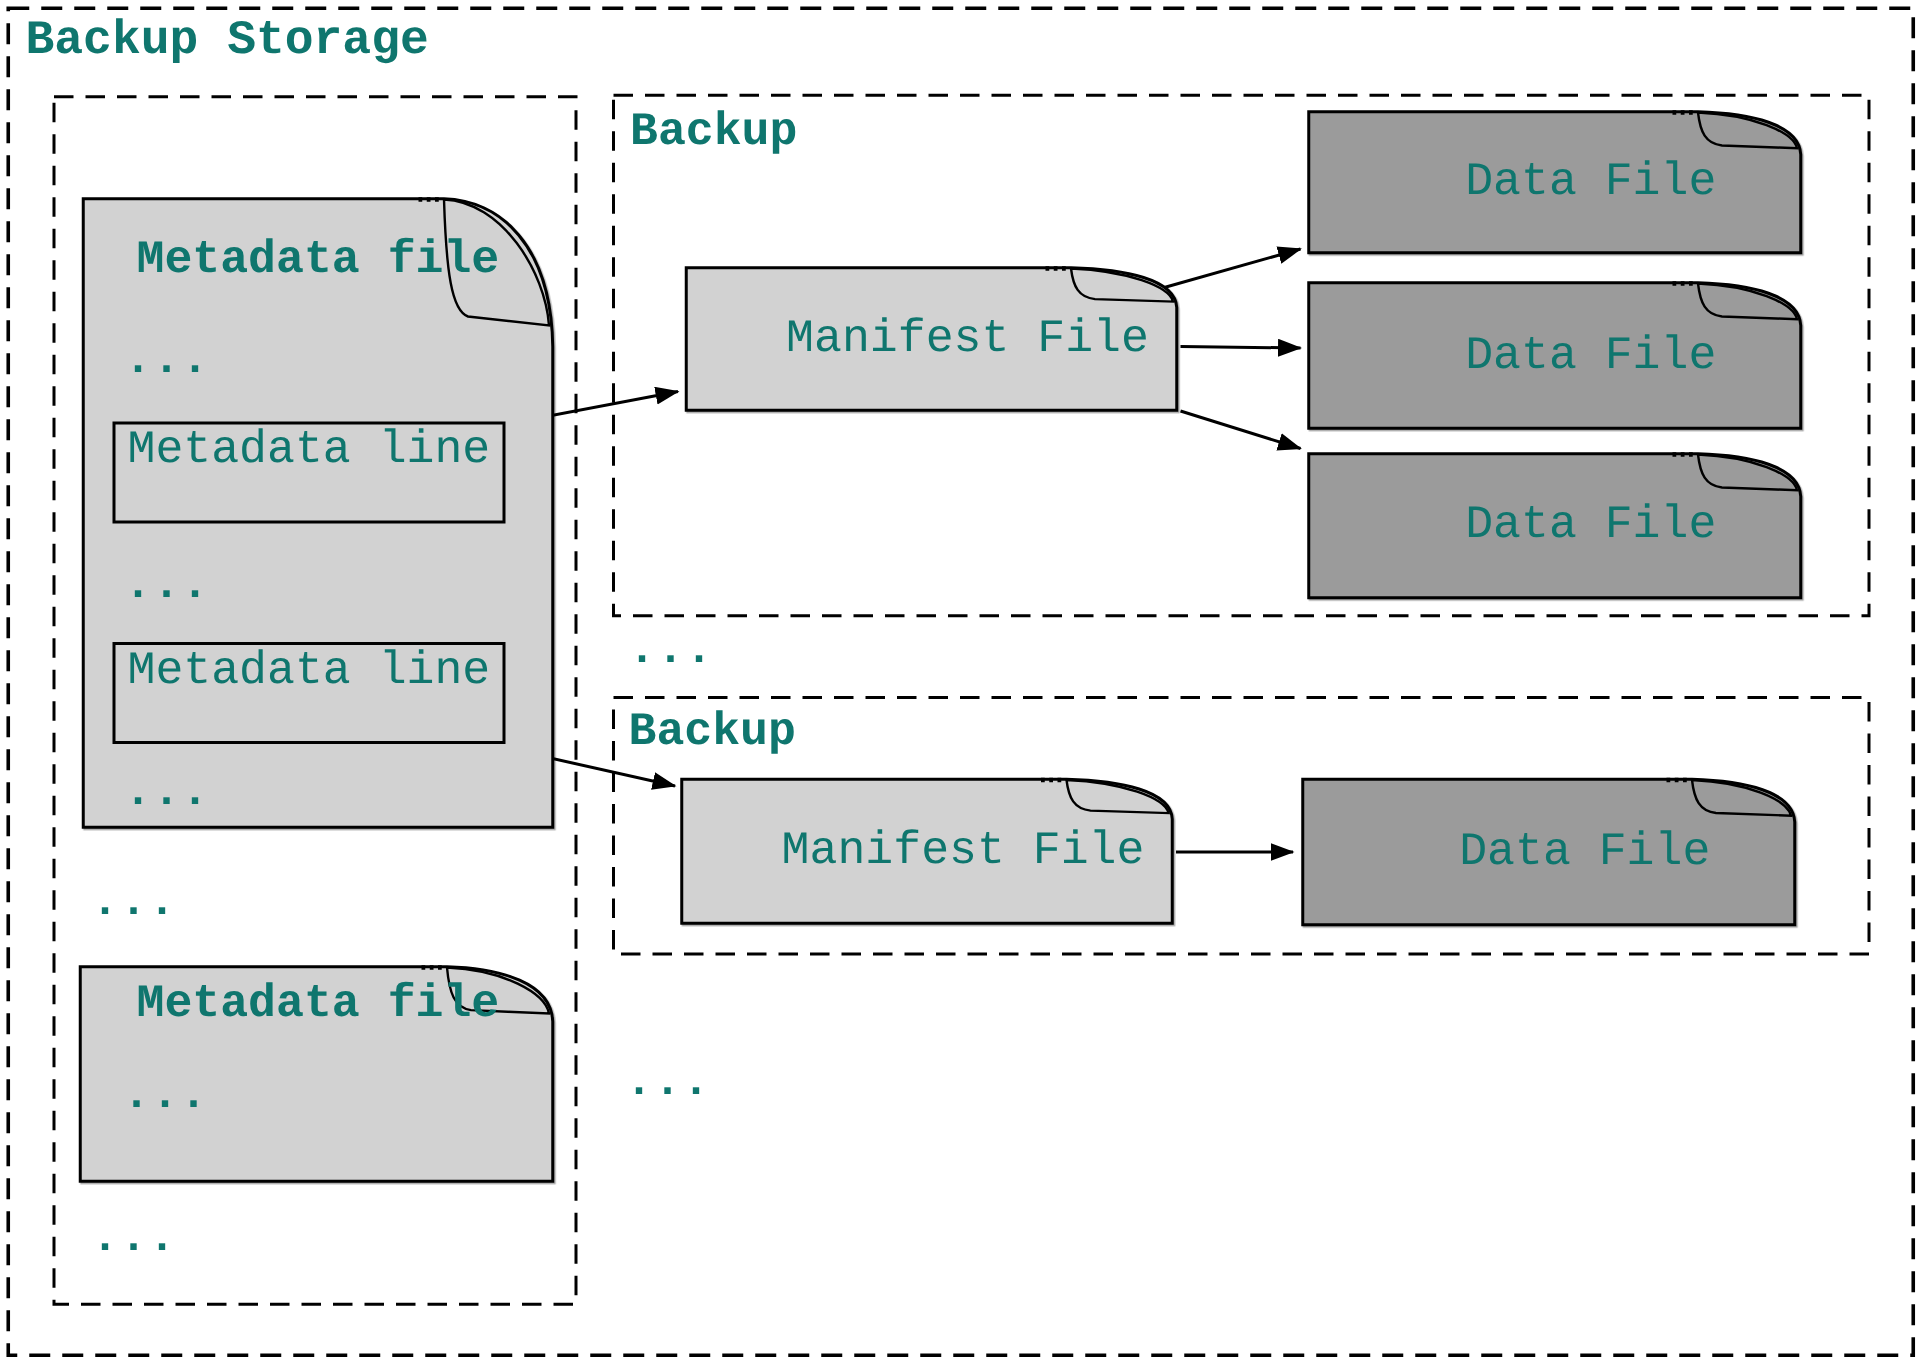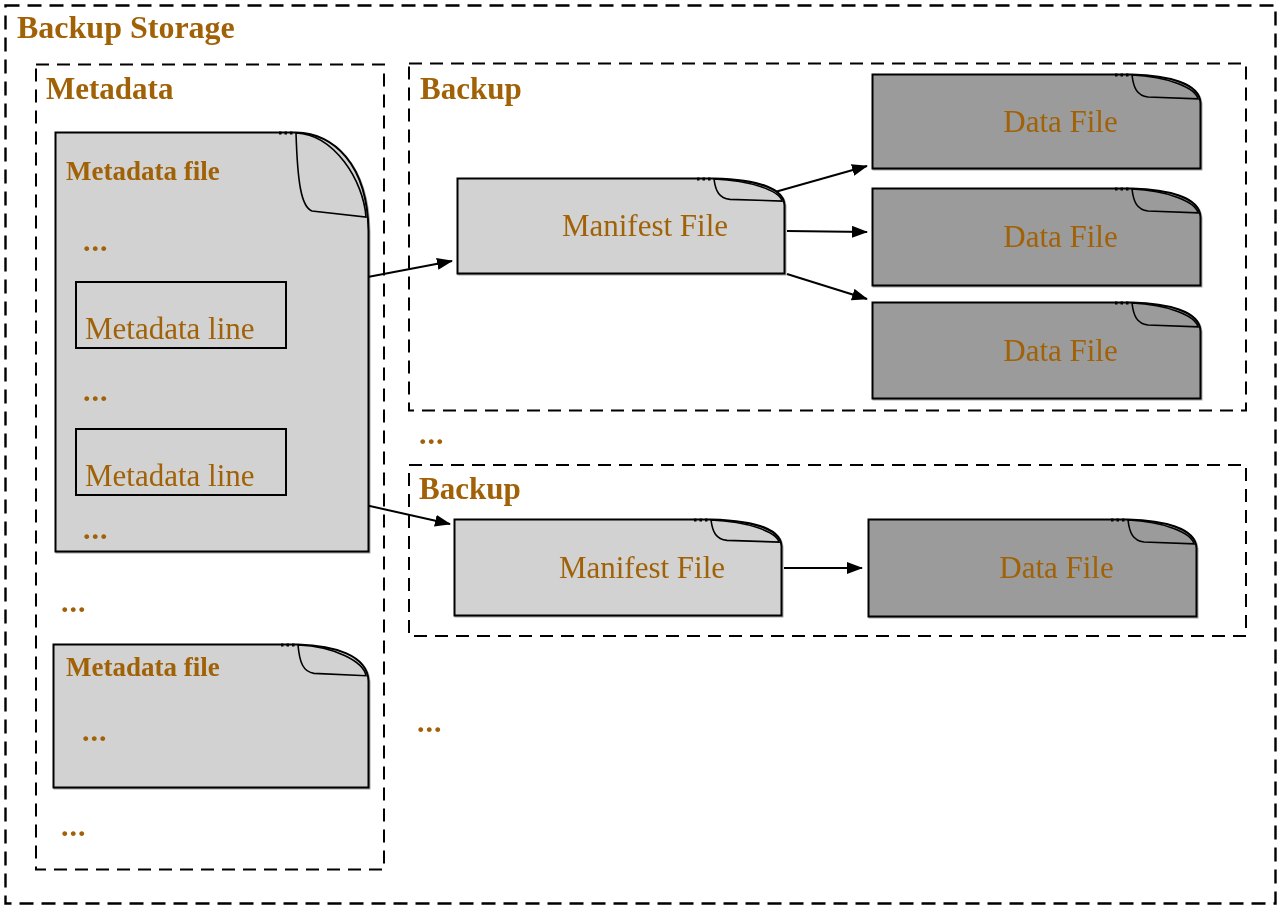--- a/index.html
+++ b/index.html
@@ -1,37 +1,37 @@
 <!DOCTYPE html>
 <html><head>
 <meta charset="utf-8">
 <style>
   html,body { margin:0; padding:0; background:#ffffff; }
   .canvas {
     position:relative; width:1280px; height:909px; background:#ffffff;
-    font-family:Liberation Serif, serif; color:#a16207; overflow:hidden;
+    font-family:Liberation Mono, monospace; color:#0f766e; overflow:hidden;
   }
   svg.overlay { position:absolute; left:0; top:0; width:1280px; height:909px; }
   .lbl { position:absolute; line-height:1.15; white-space:nowrap; }
   .h  { font-weight:bold; font-size:31px; }
   .h-big { font-weight:bold; font-size:32px; }
   .dots { font-weight:bold; font-size:30px; letter-spacing:1px; line-height:1; }
   .doc { position:absolute; }
   .doc > svg { position:absolute; left:0; top:0; width:100%; height:100%; overflow:visible;
                filter:drop-shadow(1.5px 1.5px 0.5px rgba(0,0,0,0.35)); }
   .doc-label {
     position:absolute; left:0; top:0; right:0; bottom:0;
     display:flex; align-items:center; justify-content:center;
     font-size:31px;
     padding-left:48px;
   }
-  .doc-title { position:absolute; font-weight:bold; font-size:27px; white-space:nowrap; }
+  .doc-title { position:absolute; font-weight:bold; font-size:31px; white-space:nowrap;margin-left:25px; }
   .meta-line-box {
-    position:absolute; width:212px; height:68px; border:2px solid #000;
-    box-sizing:border-box; display:flex; align-items:flex-end; padding-left:8px;
+    position:absolute; width:262px; height:68px; border:2px solid #000;
+    box-sizing:border-box; display:flex; align-items:flex-start; padding-left:8px;
     font-size:31px;
   }
   .doc-dots { position:absolute; }
 </style>
 </head>
 <body>
 
 <div class="canvas">
 
   <svg class="overlay" viewBox="0 0 1280 909">
@@ -48,21 +48,20 @@
 
     <line x1="294" y1="291" x2="452" y2="261" stroke="#000" stroke-width="2" marker-end="url(#arr)"></line>
     <line x1="294" y1="489" x2="450" y2="524" stroke="#000" stroke-width="2" marker-end="url(#arr)"></line>
     <line x1="775" y1="192" x2="867" y2="166" stroke="#000" stroke-width="2" marker-end="url(#arr)"></line>
     <line x1="787" y1="231" x2="867" y2="232" stroke="#000" stroke-width="2" marker-end="url(#arr)"></line>
     <line x1="787" y1="274" x2="867" y2="299" stroke="#000" stroke-width="2" marker-end="url(#arr)"></line>
     <line x1="784" y1="568" x2="862" y2="568" stroke="#000" stroke-width="2" marker-end="url(#arr)"></line>
   </svg>
 
   <div class="lbl h-big" style="left:17px; top:9px;">Backup Storage</div>
-  <div class="lbl h" style="left:46px; top:71px;">Metadata</div>
   <div class="lbl h" style="left:420px; top:71px;">Backup</div>
   <div class="lbl h" style="left:419px; top:471px;">Backup</div>
 
   <div class="doc light" style="left:54px; top:131px; width:316px; height:422px;">
     <svg viewBox="0 0 316 422">
         <path d="M1.5,1.5 L242,1.5 C279,2.5 313.5,32 314.5,100 L314.5,420.5 L1.5,420.5 Z" fill="#d2d2d2" stroke="#000000" stroke-width="2"></path>
         <path d="M242,2 C243.5,50 247,76 258,80 L312,86 C309.5,50 280.48,3.5 242,2 Z" fill="#d2d2d2" stroke="#000000" stroke-width="1.6"></path>
         <path d="M225,2 L239,2" fill="none" stroke="#000000" stroke-width="3" stroke-dasharray="2.5 3"></path>
       </svg>
     <div class="doc-title" style="left:12px; top:25px;">Metadata file</div>

